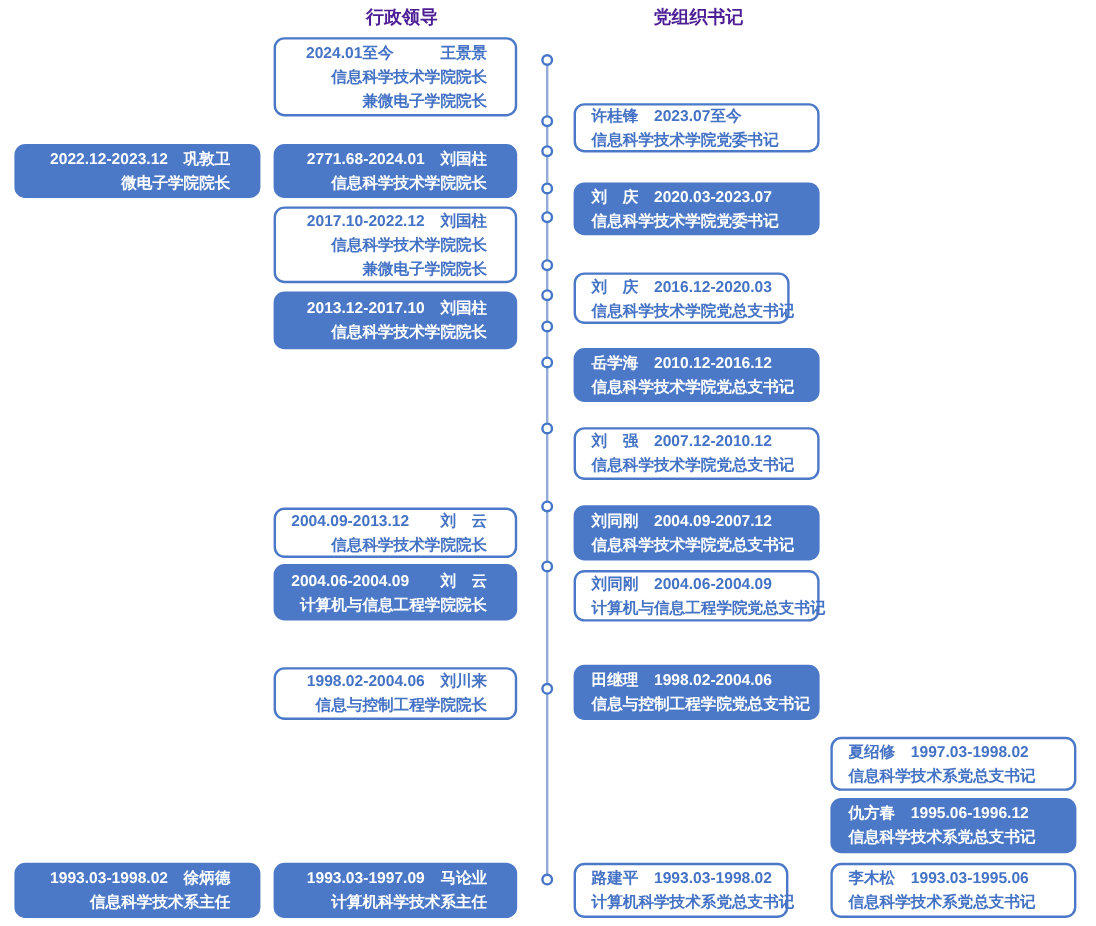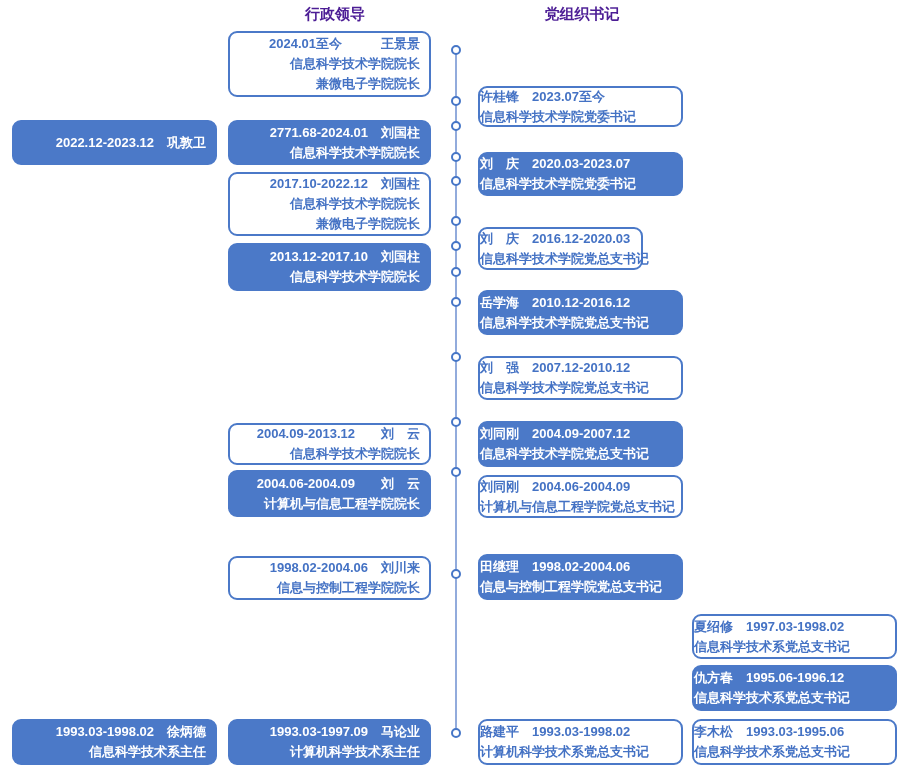--- a/index.html
+++ b/index.html
@@ -17,22 +17,22 @@
     border:2px solid #4676C7;border-radius:50%;background:#ffffff;
     transform:translate(-50%,-50%);
   }
   .tbox{
     position:absolute;box-sizing:border-box;border-radius:9px;
     display:flex;flex-direction:column;justify-content:center;
     font-size:13px;line-height:20px;white-space:pre;
   }
   .tbox.outline{background:#ffffff;border:2px solid #4B79C8;color:#4472C4;}
   .tbox.filled{background:#4B79C8;border:2px solid #4B79C8;color:#ffffff;}
-  .tbox.align-right{text-align:right;padding-right:9px;padding-left:5px;}
-  .tbox.align-left{text-align:left;padding-right:5px;}
+  .tbox.align-right{text-align:right;padding-right:23px;padding-left:5px;}
+  .tbox.align-left{text-align:left;padding-left:13px;padding-right:5px;}
   .box-line{width:100%;}
 </style>
 </head>
 <body>
 
 <div class="canvas" id="canvas">
   <div class="col-header" id="hdr-admin" style="left: 335px; top: 5px;">行政领导</div>
   <div class="col-header" id="hdr-party" style="left: 582px; top: 5px;">党组织书记</div>
   <div class="tl-line" id="tl-line" style="left: 455px; top: 50px; height: 683px;"></div>
   <div id="nodes">
@@ -45,36 +45,36 @@
       <div class="tl-node" style="left: 456px; top: 246px;"></div>
       <div class="tl-node" style="left: 456px; top: 272px;"></div>
       <div class="tl-node" style="left: 456px; top: 302px;"></div>
       <div class="tl-node" style="left: 456px; top: 357px;"></div>
       <div class="tl-node" style="left: 456px; top: 422px;"></div>
       <div class="tl-node" style="left: 456px; top: 472px;"></div>
       <div class="tl-node" style="left: 456px; top: 574px;"></div>
       <div class="tl-node" style="left: 456px; top: 733px;"></div>
     </div>
   <div id="boxes">
-      <div class="tbox filled align-right" style="left: 12px; top: 120px; width: 205px; height: 45px; align-items: flex-end;"><div class="box-line">2022.12-2023.12　巩敦卫</div></div>
+      <div class="tbox filled align-right" style="left: 12px; top: 120px; width: 205px; height: 45px; align-items: flex-end;"><div class="box-line">2022.12-2023.12　巩敦卫</div><div class="box-line">微电子学院院长</div></div>
       <div class="tbox filled align-right" style="left: 12px; top: 719px; width: 205px; height: 46px;"><div class="box-line">1993.03-1998.02　徐炳德</div><div class="box-line">信息科学技术系主任</div></div>
       <div class="tbox outline align-right" style="left: 228px; top: 31px; width: 203px; height: 66px;"><div class="box-line">2024.01至今　　　王景景</div><div class="box-line">信息科学技术学院院长</div><div class="box-line">兼微电子学院院长</div></div>
       <div class="tbox filled align-right" style="left: 228px; top: 120px; width: 203px; height: 45px;"><div class="box-line">2771.68-2024.01　刘国柱</div><div class="box-line">信息科学技术学院院长</div></div>
       <div class="tbox outline align-right" style="left: 228px; top: 172px; width: 203px; height: 64px;"><div class="box-line">2017.10-2022.12　刘国柱</div><div class="box-line">信息科学技术学院院长</div><div class="box-line">兼微电子学院院长</div></div>
       <div class="tbox filled align-right" style="left: 228px; top: 243px; width: 203px; height: 48px;"><div class="box-line">2013.12-2017.10　刘国柱</div><div class="box-line">信息科学技术学院院长</div></div>
       <div class="tbox outline align-right" style="left: 228px; top: 423px; width: 203px; height: 42px;"><div class="box-line">2004.09-2013.12　　刘　云</div><div class="box-line">信息科学技术学院院长</div></div>
       <div class="tbox filled align-right" style="left: 228px; top: 470px; width: 203px; height: 47px;"><div class="box-line">2004.06-2004.09　　刘　云</div><div class="box-line">计算机与信息工程学院院长</div></div>
       <div class="tbox outline align-right" style="left: 228px; top: 556px; width: 203px; height: 44px;"><div class="box-line">1998.02-2004.06　刘川来</div><div class="box-line">信息与控制工程学院院长</div></div>
       <div class="tbox filled align-right" style="left: 228px; top: 719px; width: 203px; height: 46px;"><div class="box-line">1993.03-1997.09　马论业</div><div class="box-line">计算机科学技术系主任</div></div>
       <div class="tbox outline align-left" style="left: 478px; top: 86px; width: 205px; height: 41px;"><div class="box-line">许桂锋　2023.07至今</div><div class="box-line">信息科学技术学院党委书记</div></div>
       <div class="tbox filled align-left" style="left: 478px; top: 152px; width: 205px; height: 44px;"><div class="box-line">刘　庆　2020.03-2023.07</div><div class="box-line">信息科学技术学院党委书记</div></div>
-      <div class="tbox outline align-left" style="left: 478px; top: 227px; width: 165px; height: 43px;"><div class="box-line">刘　庆　2016.12-2020.03</div><div class="box-line">信息科学技术学院党总支书记</div></div>
+      <div class="tbox outline align-left" style="left: 478px; top: 227px; width: 180px; height: 43px;"><div class="box-line">刘　庆　2016.12-2020.03</div><div class="box-line">信息科学技术学院党总支书记</div></div>
       <div class="tbox filled align-left" style="left: 478px; top: 290px; width: 205px; height: 45px;"><div class="box-line">岳学海　2010.12-2016.12</div><div class="box-line">信息科学技术学院党总支书记</div></div>
       <div class="tbox outline align-left" style="left: 478px; top: 356px; width: 205px; height: 44px;"><div class="box-line">刘　强　2007.12-2010.12</div><div class="box-line">信息科学技术学院党总支书记</div></div>
       <div class="tbox filled align-left" style="left: 478px; top: 421px; width: 205px; height: 46px;"><div class="box-line">刘同刚　2004.09-2007.12</div><div class="box-line">信息科学技术学院党总支书记</div></div>
       <div class="tbox outline align-left" style="left: 478px; top: 475px; width: 205px; height: 43px;"><div class="box-line">刘同刚　2004.06-2004.09</div><div class="box-line">计算机与信息工程学院党总支书记</div></div>
       <div class="tbox filled align-left" style="left: 478px; top: 554px; width: 205px; height: 46px;"><div class="box-line">田继理　1998.02-2004.06</div><div class="box-line">信息与控制工程学院党总支书记</div></div>
-      <div class="tbox outline align-left" style="left: 478px; top: 719px; width: 205px; height: 46px;"><div class="box-line">路建平　1993.03-1998.02</div><div class="box-line">计算机科学技术系党总支书记</div></div>
+      <div class="tbox outline align-left" style="left: 478px; top: 719px; width: 179px; height: 46px;"><div class="box-line">路建平　1993.03-1998.02</div><div class="box-line">计算机科学技术系党总支书记</div></div>
       <div class="tbox outline align-left" style="left: 692px; top: 614px; width: 205px; height: 45px;"><div class="box-line">夏绍修　1997.03-1998.02</div><div class="box-line">信息科学技术系党总支书记</div></div>
       <div class="tbox filled align-left" style="left: 692px; top: 665px; width: 205px; height: 46px;"><div class="box-line">仇方春　1995.06-1996.12</div><div class="box-line">信息科学技术系党总支书记</div></div>
       <div class="tbox outline align-left" style="left: 692px; top: 719px; width: 205px; height: 46px;"><div class="box-line">李木松　1993.03-1995.06</div><div class="box-line">信息科学技术系党总支书记</div></div>
     </div>
 </div>
 
 </body></html>

